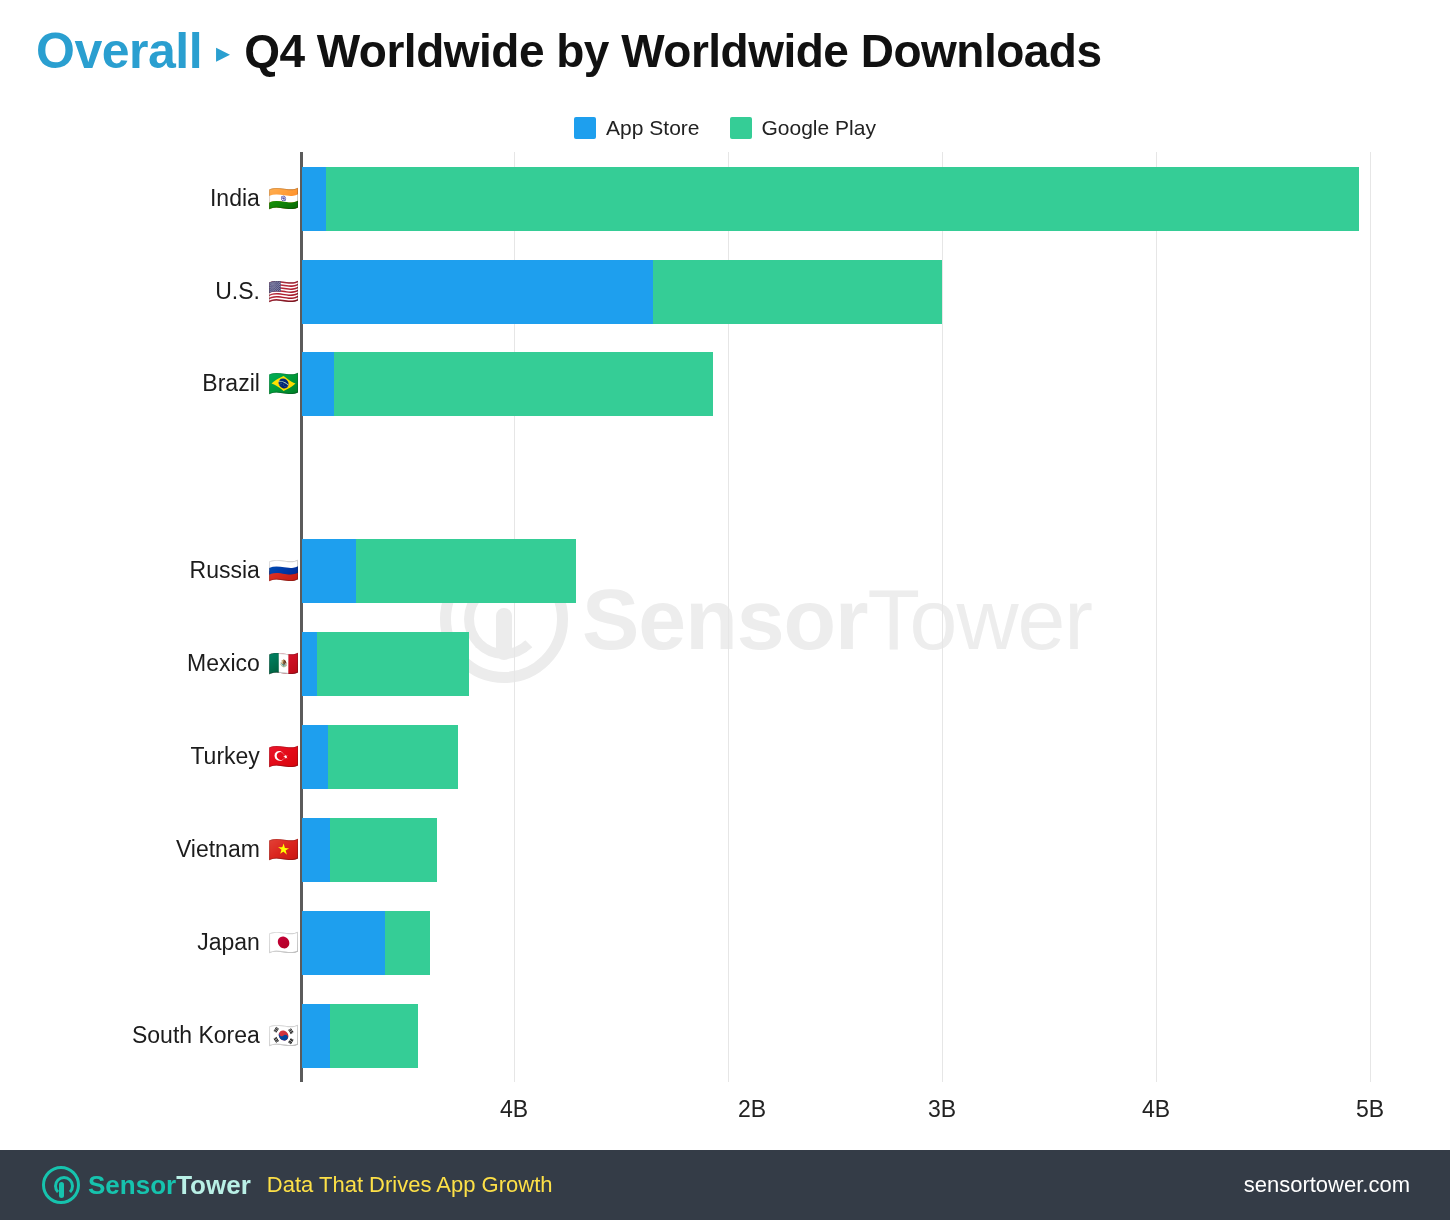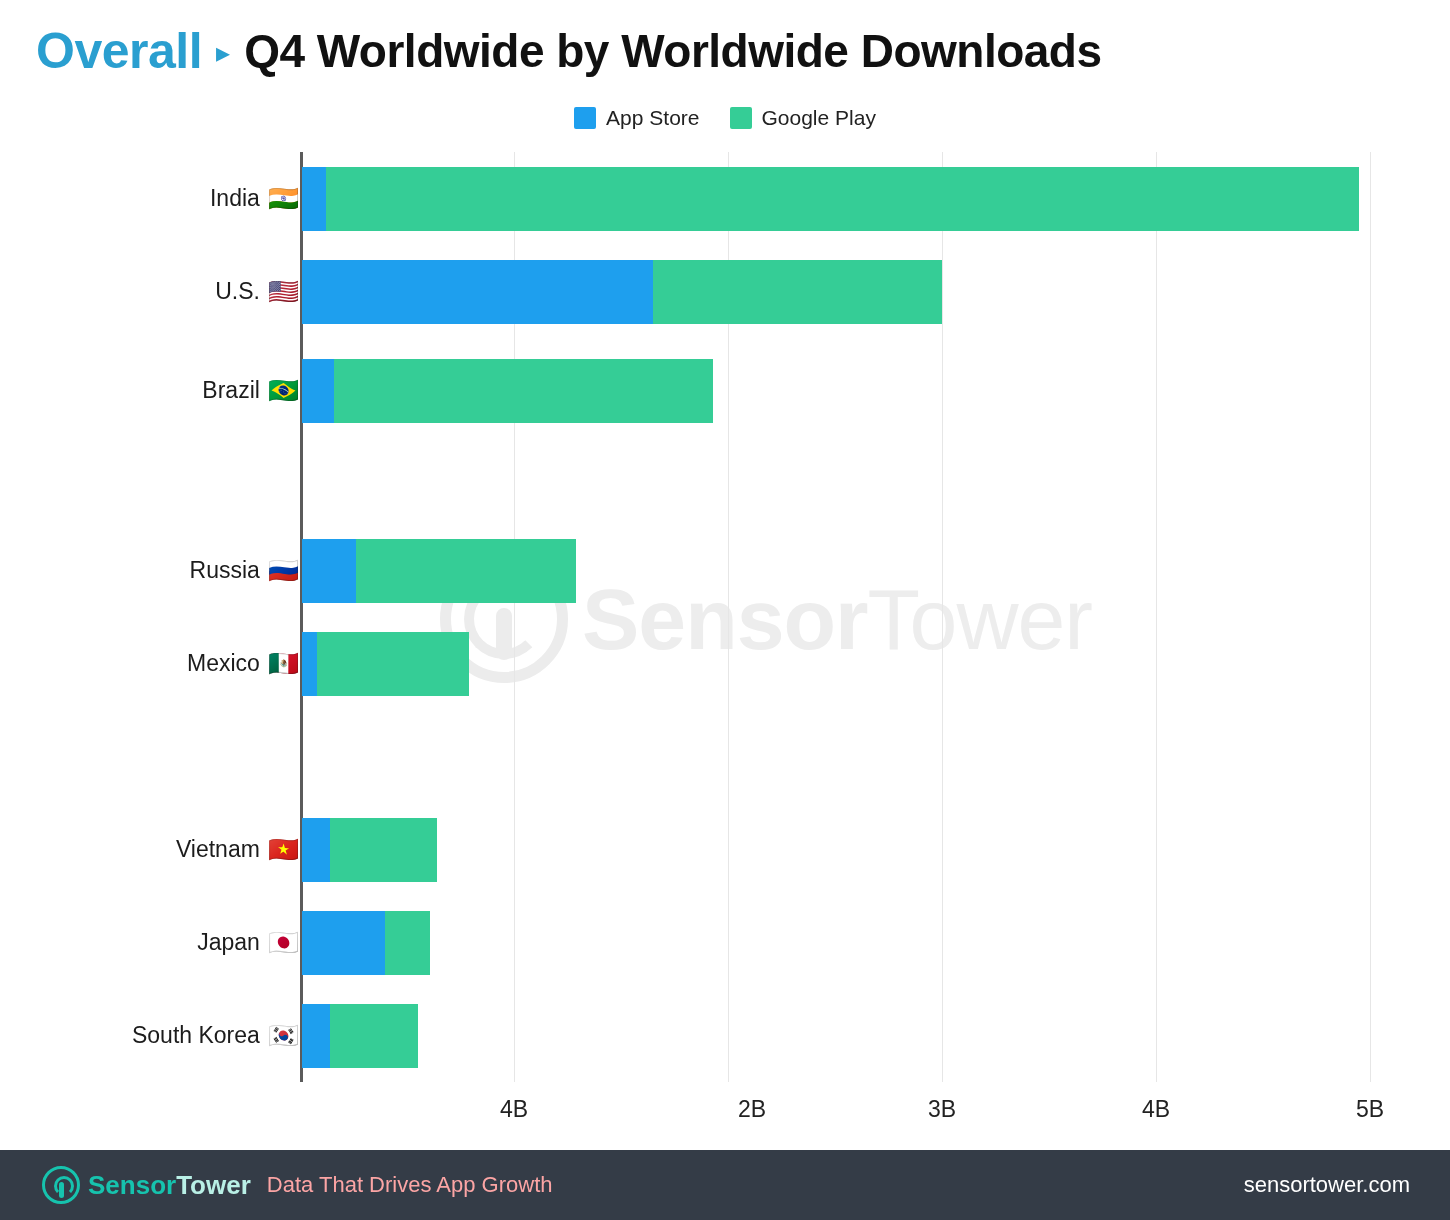--- a/index.html
+++ b/index.html
@@ -25,21 +25,21 @@
     color: #2a9fd0; font-size: 28px; line-height: 1;
     position: relative; top: 2px;
   }
   .title-main {
     font-size: 46px; font-weight: bold; color: #111;
     letter-spacing: -0.5px;
   }
 
   
   .legend {
-    position: absolute; left: 0; top: 106px; width: 1450px;
+    position: absolute; left: 0; top: 116px; width: 1450px;
     display: flex; justify-content: center; align-items: center; gap: 30px;
   }
   .legend-item { display: flex; align-items: center; gap: 10px; }
   .legend-swatch { width: 22px; height: 22px; border-radius: 2px; }
   .legend-label { font-size: 21px; color: #222; }
 
   
   .plot-area {
     position: absolute;
     left: 300px; top: 152px;
@@ -128,21 +128,21 @@
     border:3px solid #16c3ae;
     border-bottom-color: transparent;
   }
   .st-mark::after {
     content:""; position:absolute; left:14px; top:13px;
     width:5px; height:16px; border-radius:3px; background:#16c3ae;
   }
   .st-word { font-size: 26px; font-weight: bold; }
   .st-word .s1 { color: #16c3ae; }
   .st-word .s2 { color: #b9f0e6; }
-  .footer-tag { font-size: 22px; color: #fca5a5; }
+  .footer-tag { font-size: 22px; color: #fde047; }
   .footer-url {
     position: absolute; right: 40px;
     font-size: 22px; color: #ffffff;
   }
 </style>
 </head>
 <body>
 
 <div id="root">
 
@@ -200,21 +200,21 @@
       <div class="row" style="top: 93px; height: 93px;">
         <div class="row-label">
           <span class="country-name">U.S.</span>
           <span class="flag">🇺🇸</span>
         </div>
         <div class="bar-wrap" style="height: 64px; top: 14.5px;">
           <div class="seg seg-appstore" style="width: 350.96px; background: rgb(30, 159, 238);"></div>
           <div class="seg seg-googleplay" style="width: 288.9px; background: rgb(53, 205, 150);"></div>
         </div>
       </div>
-      <div class="row" style="top: 192px; height: 93px;">
+      <div class="row" style="top: 185px; height: 93px;">
         <div class="row-label">
           <span class="country-name">Brazil</span>
           <span class="flag">🇧🇷</span>
         </div>
         <div class="bar-wrap" style="height: 64px; top: 14.5px;">
           <div class="seg seg-appstore" style="width: 32.1px; background: rgb(30, 159, 238);"></div>
           <div class="seg seg-googleplay" style="width: 378.78px; background: rgb(53, 205, 150);"></div>
         </div>
       </div>
       <div class="row" style="top: 372px; height: 93px;">
@@ -228,20 +228,30 @@
         </div>
       </div>
       <div class="row" style="top: 465px; height: 93px;">
         <div class="row-label">
           <span class="country-name">Mexico</span>
           <span class="flag">🇲🇽</span>
         </div>
         <div class="bar-wrap" style="height: 64px; top: 14.5px;">
           <div class="seg seg-appstore" style="width: 14.98px; background: rgb(30, 159, 238);"></div>
           <div class="seg seg-googleplay" style="width: 151.94px; background: rgb(53, 205, 150);"></div>
+        </div>
+      </div>
+      <div class="row" style="top: 558px; height: 93px;">
+        <div class="row-label">
+          <span class="country-name">Turkey</span>
+          <span class="flag">🇹🇷</span>
+        </div>
+        <div class="bar-wrap" style="height: 64px; top: 14.5px;">
+          <div class="seg seg-appstore" style="width: 25.68px; background: rgb(30, 159, 238);"></div>
+          <div class="seg seg-googleplay" style="width: 130.54px; background: rgb(53, 205, 150);"></div>
         </div>
       </div>
       <div class="row" style="top: 651px; height: 93px;">
         <div class="row-label">
           <span class="country-name">Vietnam</span>
           <span class="flag">🇻🇳</span>
         </div>
         <div class="bar-wrap" style="height: 64px; top: 14.5px;">
           <div class="seg seg-appstore" style="width: 27.82px; background: rgb(30, 159, 238);"></div>
           <div class="seg seg-googleplay" style="width: 107px; background: rgb(53, 205, 150);"></div>

